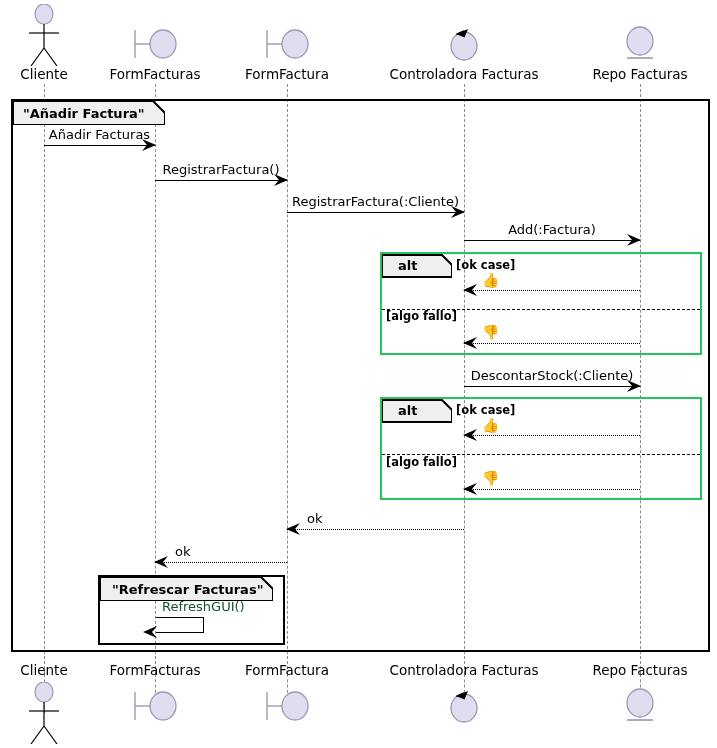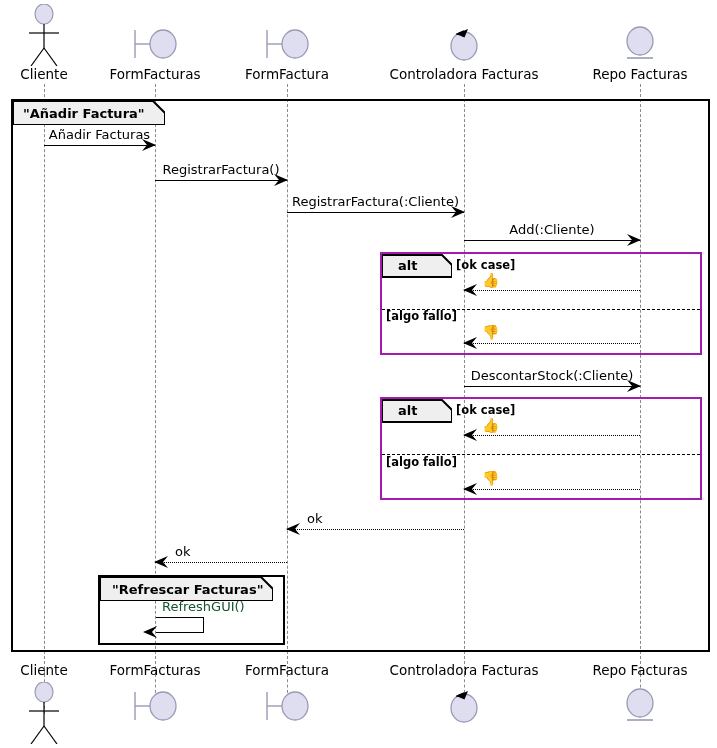--- a/index.html
+++ b/index.html
@@ -76,21 +76,21 @@
   .tag-shape {
     position: absolute;
     top: 0;
     left: 0;
     height: 24px;
   }
 
   
   .alt-box {
     position: absolute;
-    border: 2px solid #a21caf;
+    border: 2px solid #22c55e;
     box-sizing: border-box;
     background: transparent;
   }
   .alt-divider {
     position: absolute;
     left: 0;
     right: 0;
     height: 0;
     border-top: 1px dashed #000;
   }
@@ -270,21 +270,21 @@
       <path d="M1 1 L15 7 L1 13 L6 7 Z" fill="#000"></path>
     </svg>
     <div class="label center">RegistrarFactura(:Cliente)</div>
   </div>
 
   <div class="msg" style="left:464px; width:176px; top:240px;">
     <div class="line"></div>
     <svg class="vhead" style="right:-2px;" width="16" height="14" viewBox="0 0 16 14">
       <path d="M1 1 L15 7 L1 13 L6 7 Z" fill="#000"></path>
     </svg>
-    <div class="label center">Add(:Cliente)</div>
+    <div class="label center">Add(:Factura)</div>
   </div>
 
   <div class="alt-box" style="left:380px; top:252px; width:322px; height:103px;">
     <svg class="tag-shape" width="70" height="22" viewBox="0 0 70 22">
       <path d="M0 0 L60 0 L70 10 L70 22 L0 22 Z" fill="#efefef" stroke="#000" stroke-width="2"></path>
     </svg>
     <div style="position:absolute; left:16px; top:1px; height:22px; line-height:22px; font-weight:bold; font-size:13px; z-index:2;">alt</div>
     <div class="alt-divider" style="top:55px;"></div>
   </div>
   <div class="guard" style="left:456px; top:258px;">[ok case]</div>

